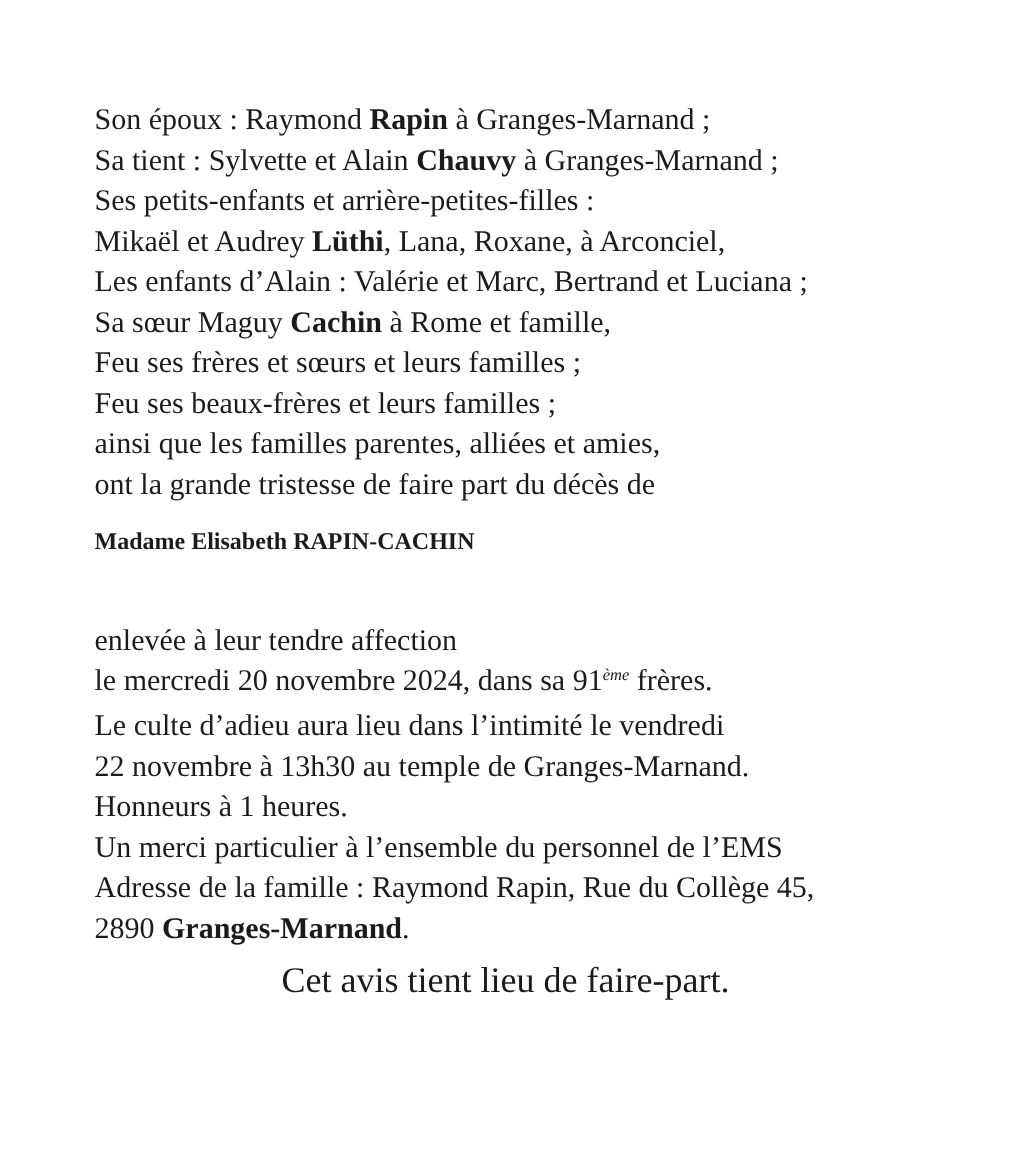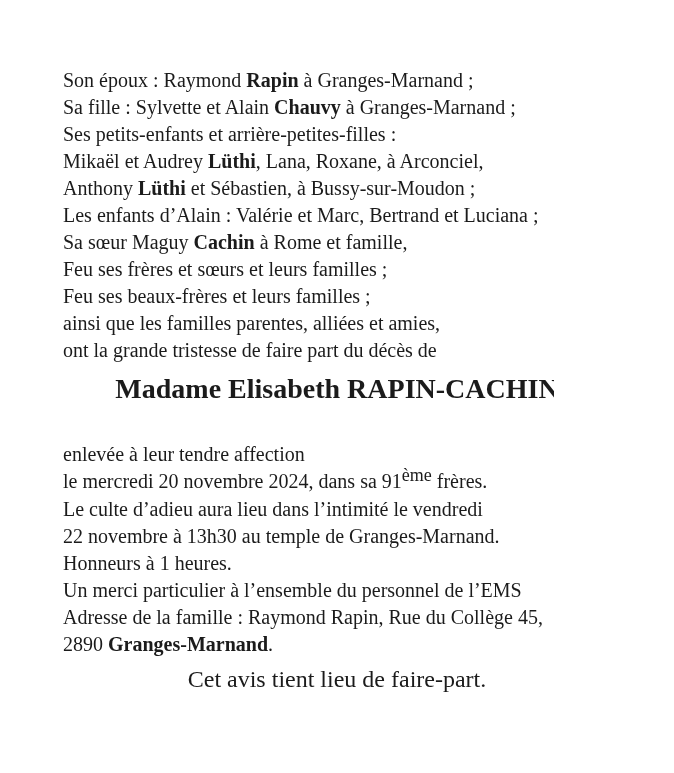--- a/index.html
+++ b/index.html
@@ -22,50 +22,50 @@
     top: 67px;
     width: 548px;
   }
   .line {
     font-size: 20px;
     line-height: 27px;
     white-space: nowrap;
   }
   .b { font-weight: bold; }
   .sup {
-    font-size: 18px;
+    font-size: 11px;
     position: relative;
     top: -7px;
+    font-style: italic;
   }
   .title {
-    font-size: 28px;
+    font-size: 16px;
     line-height: 28px;
     font-weight: bold;
-    text-align: center;
+    text-align: left;
     margin: 11px 0 0 0;
   }
   .para2 { margin-top: 38px; }
   .closing {
     font-size: 24px;
     line-height: 27px;
     text-align: center;
     margin-top: 8px;
   }
 </style>
 </head>
 <body>
 
 <div class="sheet">
   <div class="content">
     <div class="para">
         <div class="line"><span>Son époux : Raymond </span><span class="b">Rapin</span><span> à Granges-Marnand ;</span></div>
-        <div class="line"><span>Sa fille : Sylvette et Alain </span><span class="b">Chauvy</span><span> à Granges-Marnand ;</span></div>
+        <div class="line"><span>Sa tient : Sylvette et Alain </span><span class="b">Chauvy</span><span> à Granges-Marnand ;</span></div>
         <div class="line"><span>Ses petits-enfants et arrière-petites-filles :</span></div>
         <div class="line"><span>Mikaël et Audrey </span><span class="b">Lüthi</span><span>, Lana, Roxane, à Arconciel,</span></div>
-        <div class="line"><span>Anthony </span><span class="b">Lüthi</span><span> et Sébastien, à Bussy-sur-Moudon ;</span></div>
         <div class="line"><span>Les enfants d’Alain : Valérie et Marc, Bertrand et Luciana ;</span></div>
         <div class="line"><span>Sa sœur Maguy </span><span class="b">Cachin</span><span> à Rome et famille,</span></div>
         <div class="line"><span>Feu ses frères et sœurs et leurs familles ;</span></div>
         <div class="line"><span>Feu ses beaux-frères et leurs familles ;</span></div>
         <div class="line"><span>ainsi que les familles parentes, alliées et amies,</span></div>
         <div class="line"><span>ont la grande tristesse de faire part du décès de</span></div>
       </div>
     <div class="title">Madame Elisabeth RAPIN-CACHIN</div>
     <div class="para para2">
         <div class="line"><span>enlevée à leur tendre affection</span></div>

